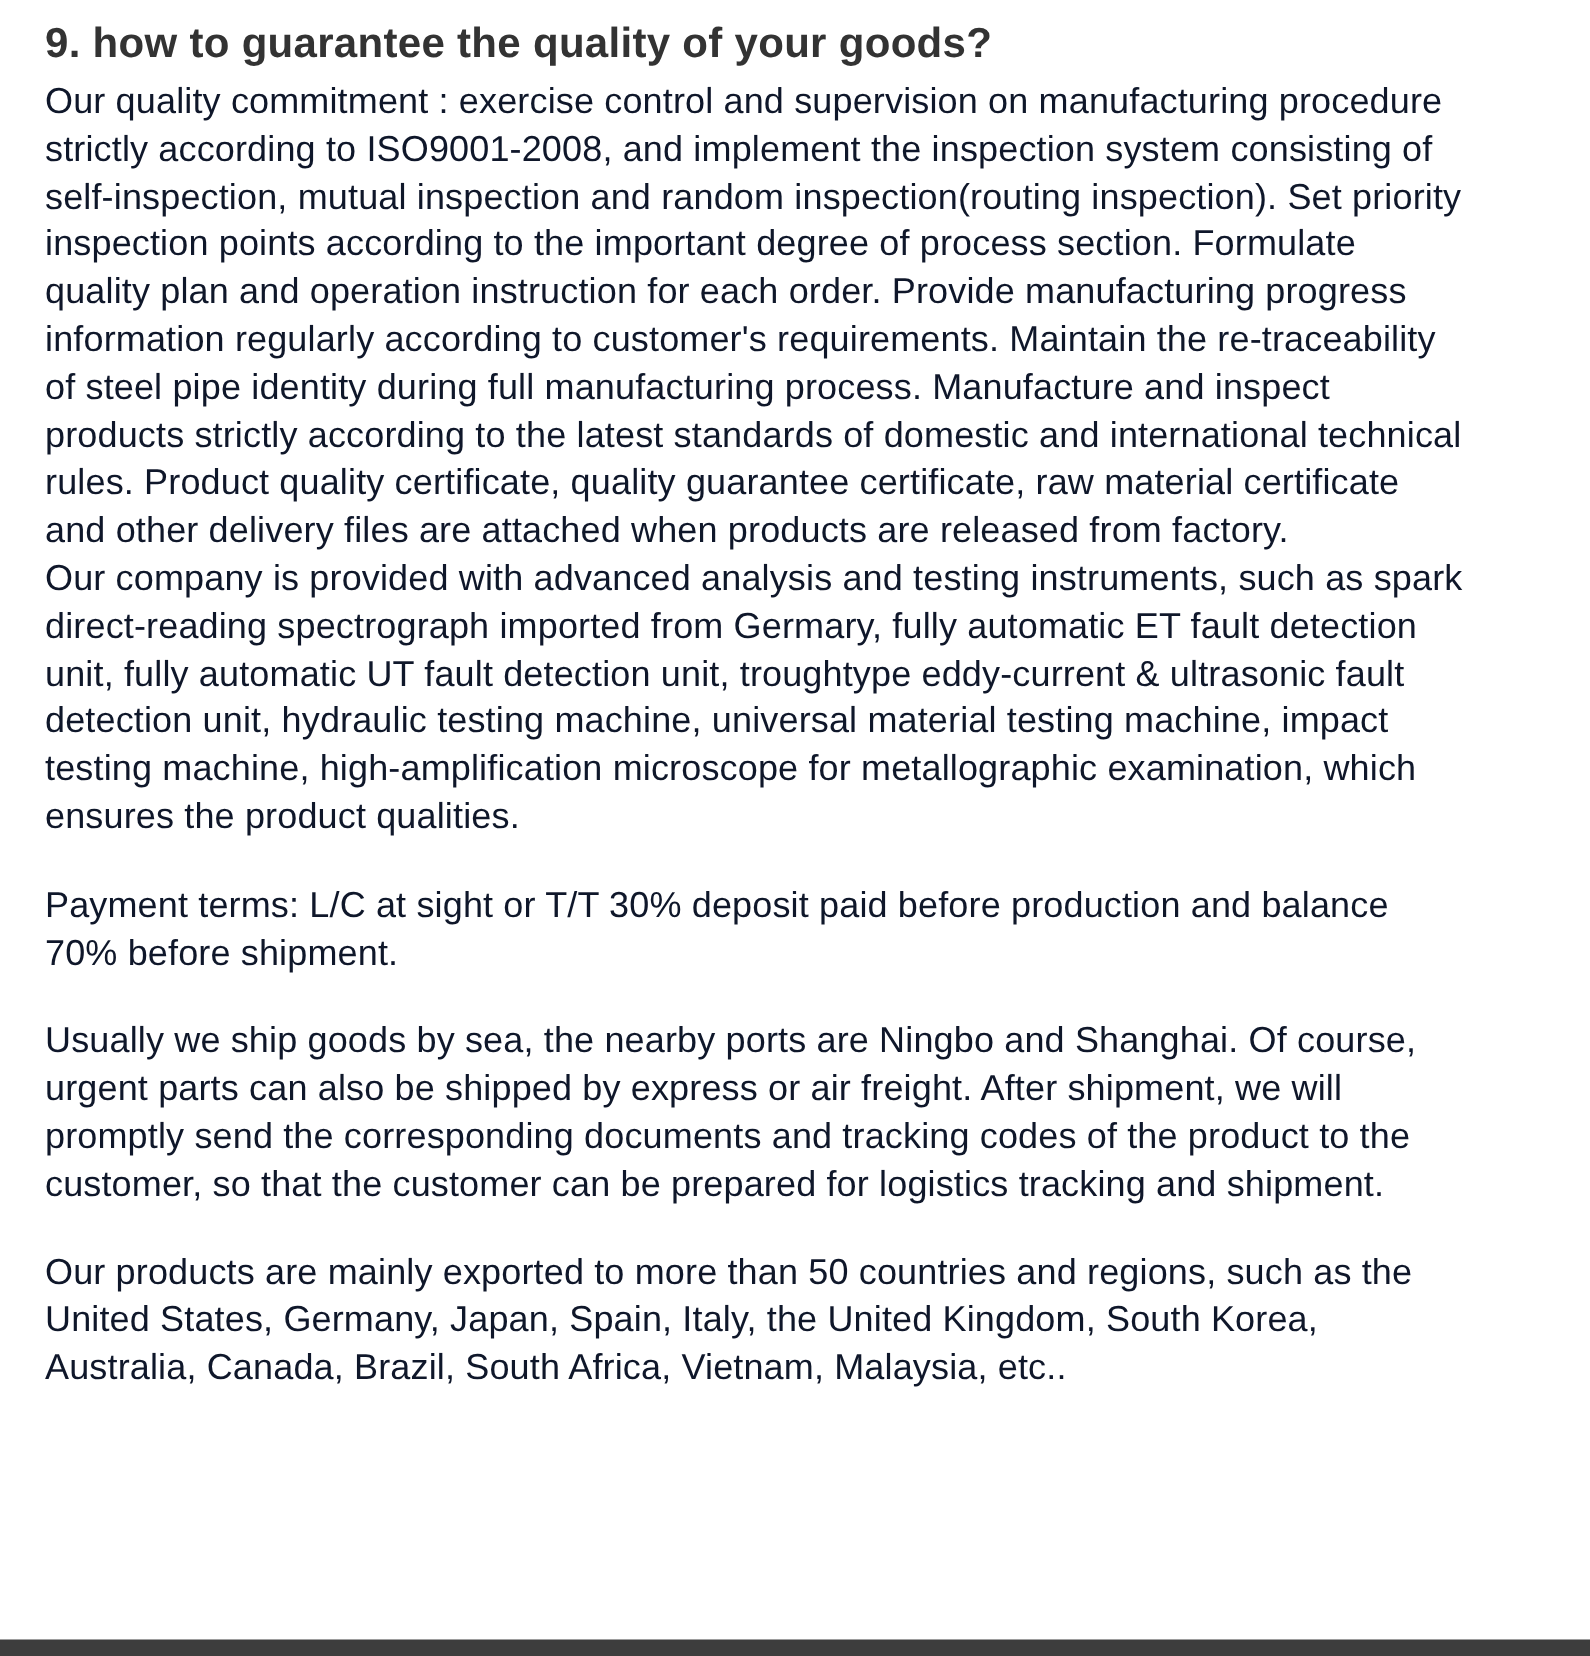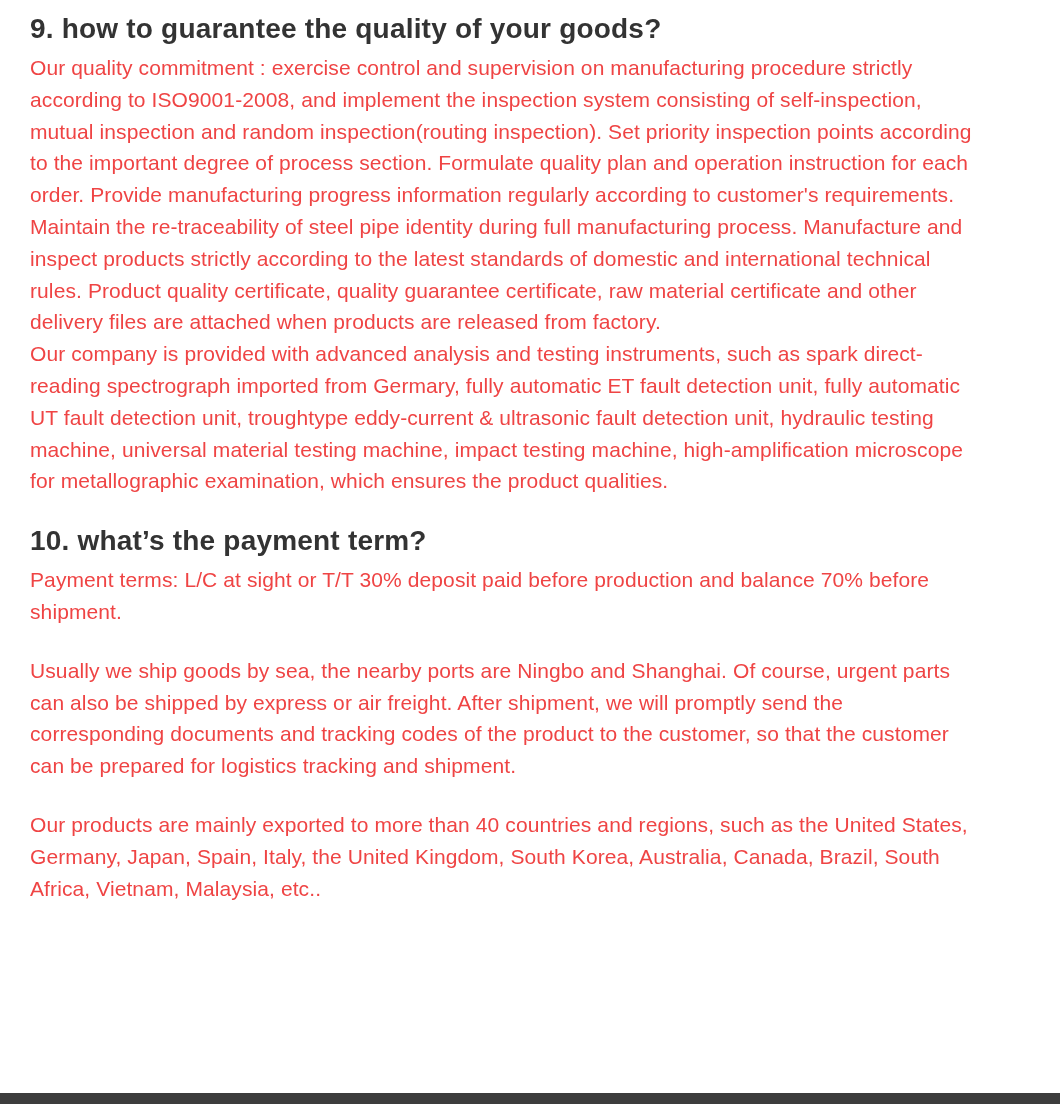--- a/index.html
+++ b/index.html
@@ -29,23 +29,23 @@
   h2.question {
     margin: 0 0 6px 0;
     font-size: 28px;
     line-height: 34px;
     font-weight: 700;
     color: #333333;
     letter-spacing: 0.2px;
   }
   p.answer {
     margin: 0;
-    font-size: 21px;
+    font-size: 24px;
     line-height: 31.8px;
-    color: #ef4444;
+    color: #0f172a;
     letter-spacing: 0.1px;
   }
   .bottom-bar {
     position: absolute;
     left: 0;
     bottom: 0;
     width: 100%;
     height: 11px;
     background: #3d3d3d;
   }
@@ -55,27 +55,26 @@
 
 <main class="doc">
 
   <section class="faq-section">
     <h2 class="question">9. how to guarantee the quality of your goods?</h2>
     <p class="answer">Our quality commitment : exercise control and supervision on manufacturing procedure strictly according to ISO9001-2008, and implement the inspection system consisting of self-inspection, mutual inspection and random inspection(routing inspection). Set priority inspection points according to the important degree of process section. Formulate quality plan and operation instruction for each order. Provide manufacturing progress information regularly according to customer's requirements. Maintain the re-traceability of steel pipe identity during full manufacturing process. Manufacture and inspect products strictly according to the latest standards of domestic and international technical rules. Product quality certificate, quality guarantee certificate, raw material certificate and other delivery files are attached when products are released from factory.</p>
     <p class="answer">Our company is provided with advanced analysis and testing instruments, such as spark direct-reading spectrograph imported from Germary, fully automatic ET fault detection unit, fully automatic UT fault detection unit, troughtype eddy-current &amp; ultrasonic fault detection unit, hydraulic testing machine, universal material testing machine, impact testing machine, high-amplification microscope for metallographic examination, which ensures the product qualities.</p>
   </section>
 
   <section class="faq-section">
-    <h2 class="question">10. what’s the payment term?</h2>
     <p class="answer">Payment terms: L/C at sight or T/T 30% deposit paid before production and balance 70% before shipment.</p>
   </section>
 
   <section class="faq-section">
     <p class="answer">Usually we ship goods by sea, the nearby ports are Ningbo and Shanghai. Of course, urgent parts can also be shipped by express or air freight. After shipment, we will promptly send the corresponding documents and tracking codes of the product to the customer, so that the customer can be prepared for logistics tracking and shipment.</p>
   </section>
 
   <section class="faq-section">
-    <p class="answer">Our products are mainly exported to more than 40 countries and regions, such as the United States, Germany, Japan, Spain, Italy, the United Kingdom, South Korea, Australia, Canada, Brazil, South Africa, Vietnam, Malaysia, etc..</p>
+    <p class="answer">Our products are mainly exported to more than 50 countries and regions, such as the United States, Germany, Japan, Spain, Italy, the United Kingdom, South Korea, Australia, Canada, Brazil, South Africa, Vietnam, Malaysia, etc..</p>
   </section>
 
 </main>
 
 <div class="bottom-bar"></div>
 
 </body></html>

